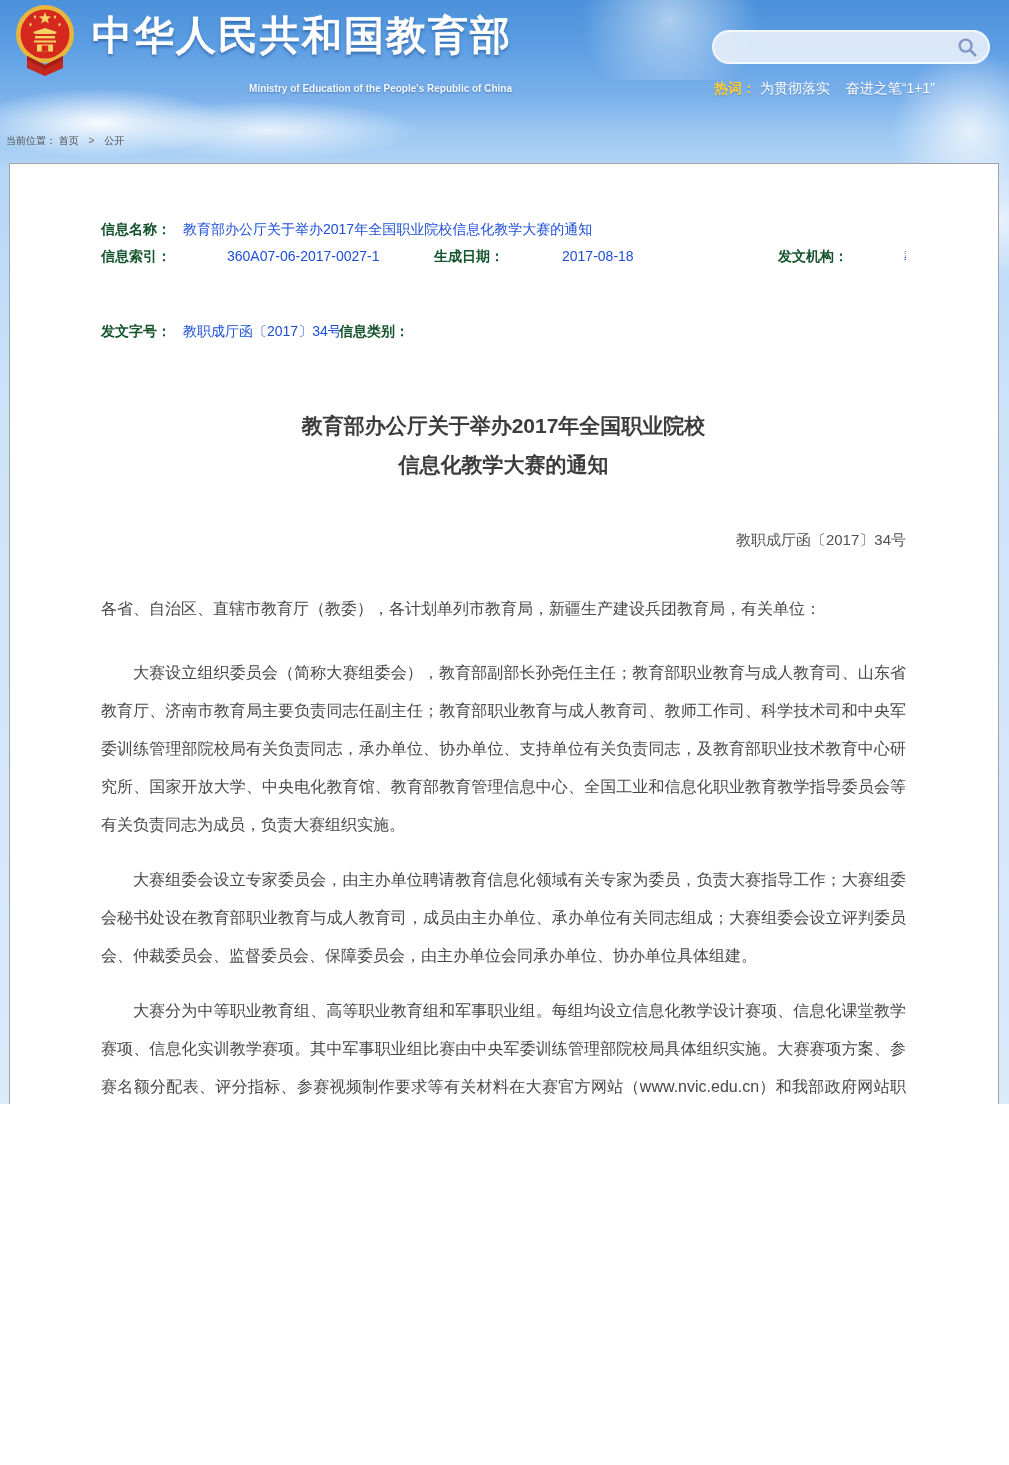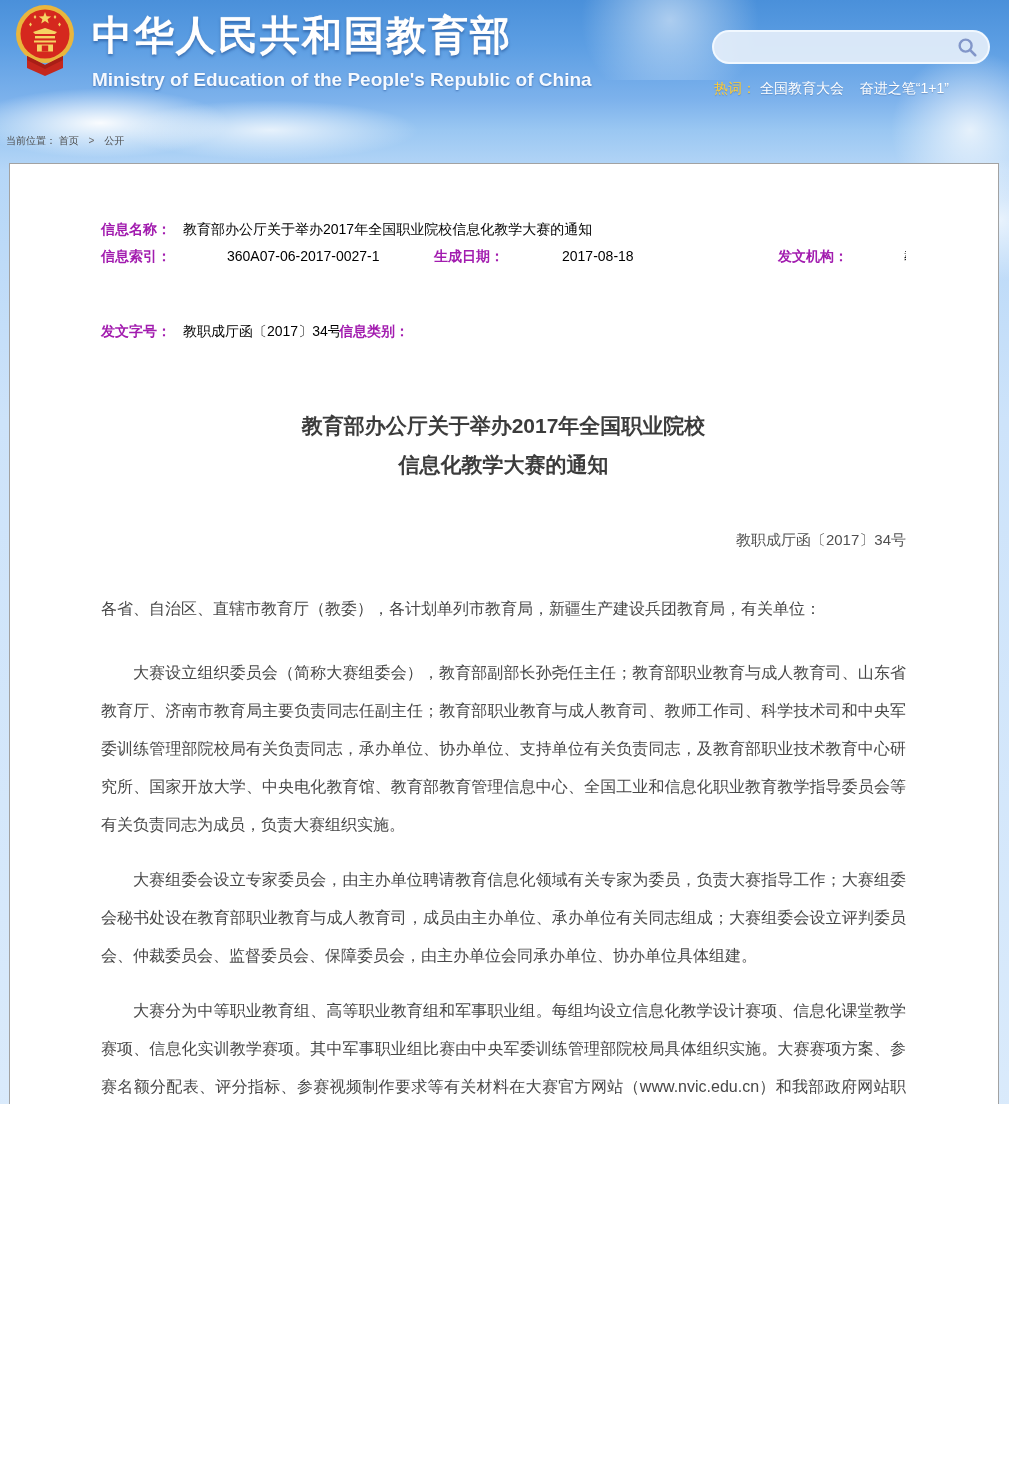--- a/index.html
+++ b/index.html
@@ -26,56 +26,57 @@
 
   
   .logo-block { position:absolute; left:10px; top:2px; display:flex; align-items:flex-start; text-decoration:none; cursor:pointer; }
   .emblem { display:inline-block; width:70px; height:76px; }
   .titles { margin-left:12px; padding-top:6px; }
   .site-title {
     display:block; font-size:40px; font-weight:bold; color:#ffffff; letter-spacing:2px;
     text-shadow:0 2px 3px rgba(15,60,130,.55), 0 0 1px rgba(255,255,255,.8);
   }
   .site-subtitle {
-    display:block; margin-top:6px; font-size:19px; font-weight:bold; color:#f4f9ff;
+    display:block; margin-top:20px; font-size:10px; font-weight:bold; color:#f4f9ff;
     text-shadow:0 1px 2px rgba(15,60,130,.5);
+    text-align:right;
   }
 
   .search-box {
     position:absolute; left:712px; top:30px; width:278px; height:34px;
     background:rgba(228,238,250,.92); border:2px solid rgba(246,250,255,.85);
     border-radius:18px; display:flex; align-items:center;
   }
   .search-input {
     flex:1; height:100%; border:none; outline:none; background:transparent;
     padding:0 8px 0 16px; font-size:14px; color:#334; border-radius:18px;
   }
   .search-icon { width:30px; height:26px; margin-right:6px; cursor:pointer; display:flex; align-items:center; justify-content:center; }
 
   .hot-words { position:absolute; left:714px; top:80px; font-size:14px; white-space:nowrap; }
-  .hot-label { font-weight:normal; color:#ffcc33; text-shadow:0 1px 1px rgba(60,90,140,.4); }
+  .hot-label { font-weight:bold; color:#ffcc33; text-shadow:0 1px 1px rgba(60,90,140,.4); }
   .hot-words a { color:#ffffff; text-decoration:none; margin-right:12px; cursor:pointer;
     text-shadow:0 1px 1px rgba(60,90,140,.4); }
 
   
   .breadcrumb { position:absolute; left:6px; top:134px; font-size:10px; color:#4c4c4c; }
   .breadcrumb a { color:#4c4c4c; text-decoration:none; cursor:pointer; }
   .breadcrumb .sep { margin:0 7px; color:#6a6a6a; }
 
   
   .content-box {
     position:absolute; left:9px; top:163px; width:990px; height:1310px;
     background:#ffffff; border:1px solid #a2a2a2;
     padding:52px 92px 0 91px;
   }
 
   
   .meta { font-size:14px; line-height:27px; color:#4f4f4f; }
-  .m-label { font-weight:bold; color:#a21caf; white-space:nowrap; }
-  .m-value { color:#000000; white-space:nowrap; overflow:hidden; }
+  .m-label { font-weight:bold; color:#14532d; white-space:nowrap; }
+  .m-value { color:#1d4ed8; white-space:nowrap; overflow:hidden; }
   .meta-row1, .meta-row4 { display:grid; grid-template-columns:82px 1fr; }
   .meta-row2 { display:grid; grid-template-columns:82px 163px 84px 172px 82px 1fr;gap:44px; }
   .meta-row3 { display:grid; grid-template-columns:82px 156px 84px 1fr;margin-top:48px; }
 
   
   .doc-title {
     margin-top:62px; text-align:center; font-size:21px; font-weight:bold;
     color:#3c3c3c; line-height:1.85;
   }
   .doc-number { margin-top:46px; text-align:right; font-size:15px; color:#4f4f4f; }
@@ -126,21 +127,21 @@
     <span class="search-icon">
       <svg viewBox="0 0 24 24" width="22" height="22" aria-hidden="true">
         <circle cx="10.5" cy="10.5" r="6.5" fill="none" stroke="#8296c9" stroke-width="2.6"></circle>
         <line x1="15.5" y1="15.5" x2="21" y2="21" stroke="#8296c9" stroke-width="2.8" stroke-linecap="round"></line>
       </svg>
     </span>
   </div>
 
   <div class="hot-words">
     <span class="hot-label">热词：</span>
-    <a>全国教育大会</a>
+    <a>为贯彻落实</a>
     <a>奋进之笔“1+1”</a>
   </div>
 
   <div class="breadcrumb">
     <span>当前位置：</span>
     <a>首页</a>
     <span class="sep">&gt;</span>
     <a>公开</a>
   </div>
 

